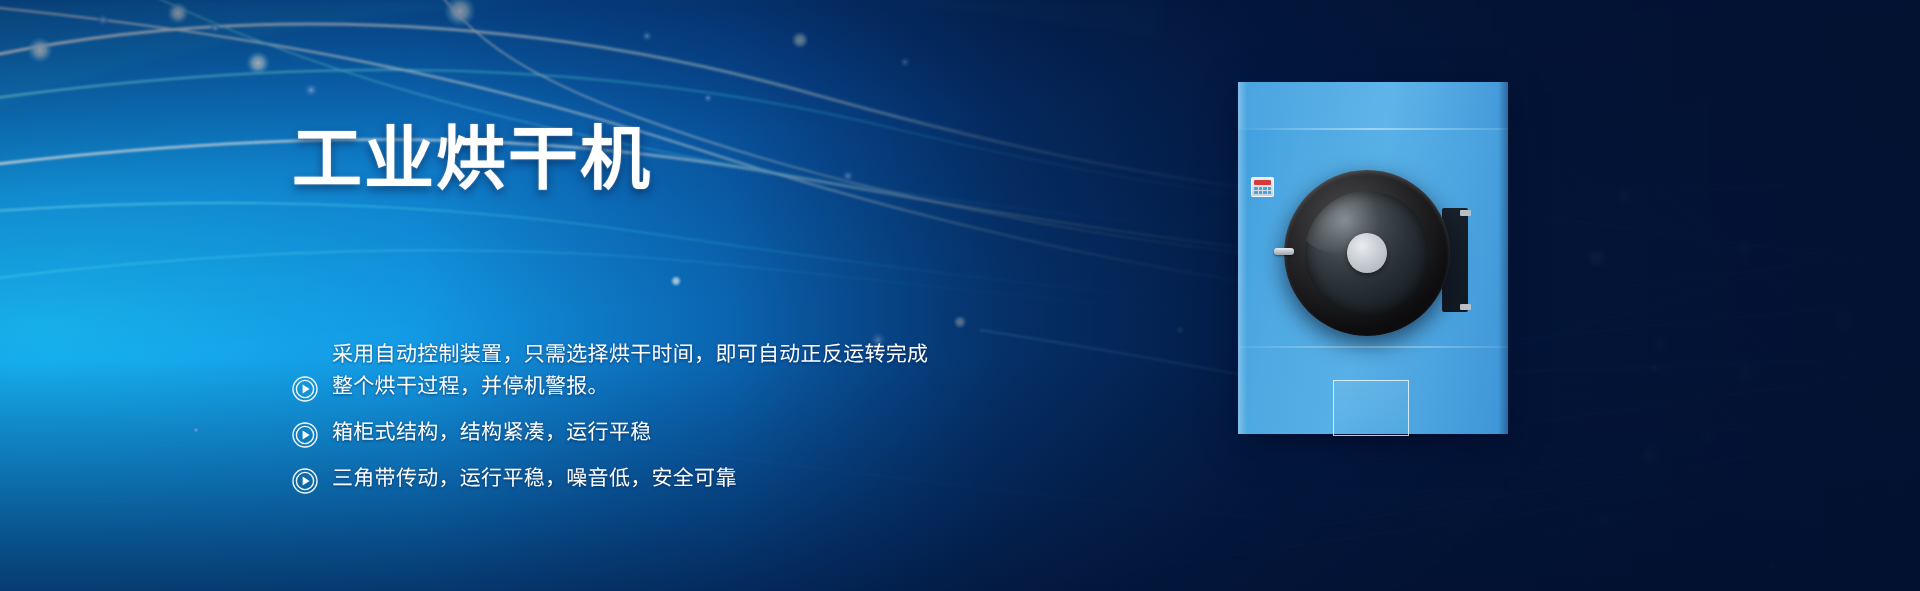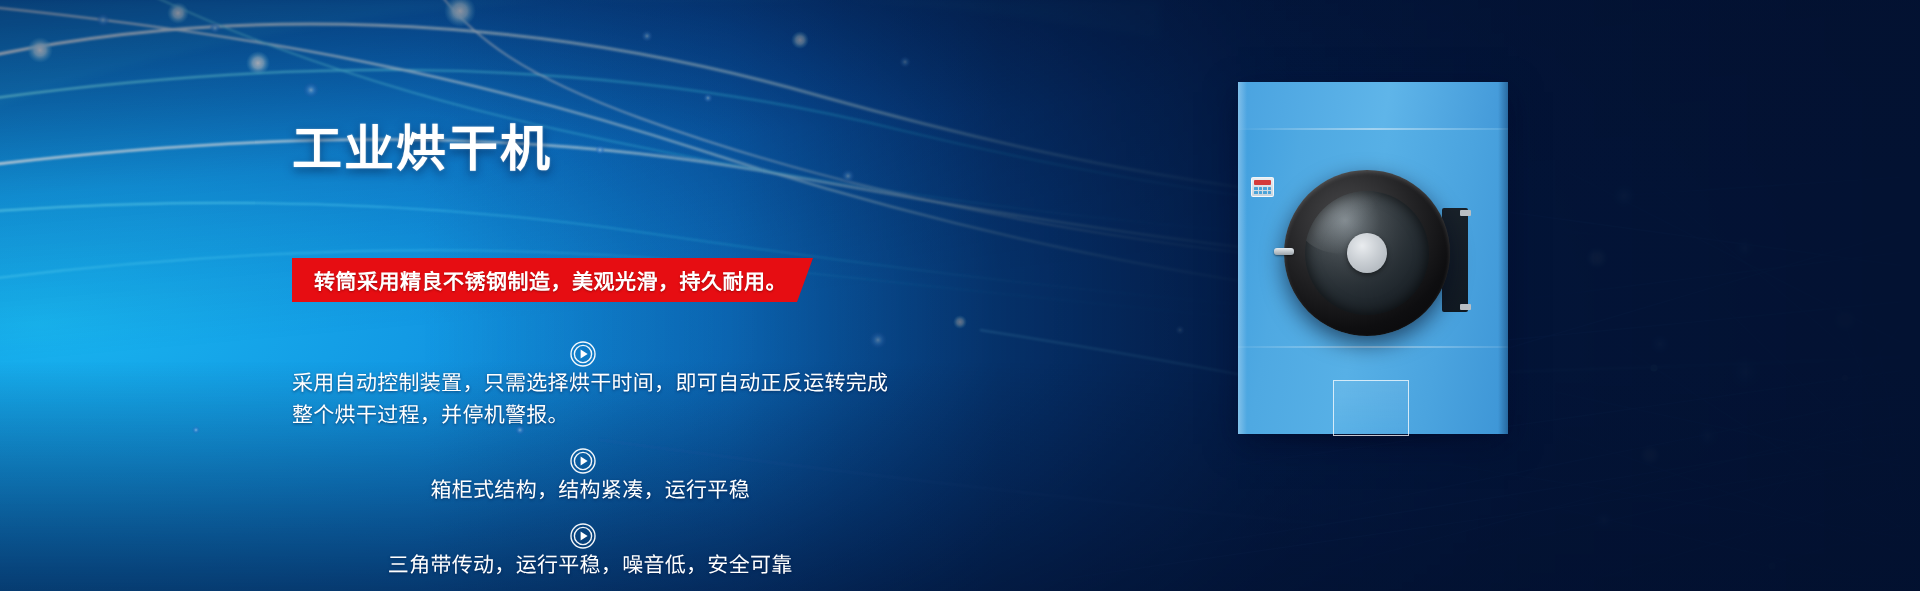--- a/index.html
+++ b/index.html
@@ -34,21 +34,21 @@
     background:linear-gradient(180deg, rgba(2,16,46,0) 0%, rgba(2,16,46,.35) 60%, rgba(2,16,46,.6) 100%);
     pointer-events:none;
   }
   svg.bg-layer{position:absolute;left:0;top:0;width:1920px;height:591px;pointer-events:none;}
 
   
   .content{position:absolute;left:0;top:0;width:1920px;height:591px;}
 
   .headline{
     position:absolute;left:292px;top:124px;
-    font-size:50px;line-height:1;
+    font-size:70px;line-height:1;
     font-weight:bold;
     color:#ffffff;
     letter-spacing:2px;
     text-shadow:0 4px 10px rgba(0,20,60,.55), 0 0 2px rgba(255,255,255,.5);
     white-space:nowrap;
   }
   .redbar{
     position:absolute;left:292px;top:258px;
     height:44px;
     background:#e60d12;
@@ -57,21 +57,21 @@
     box-shadow:0 2px 9px rgba(0,0,0,.28);
     clip-path:polygon(0 0, 100% 0, calc(100% - 16px) 100%, 0 100%);
   }
   .redbar span{
     font-size:21px;font-weight:bold;color:#ffffff;white-space:nowrap;
     letter-spacing:.5px;
     text-shadow:0 1px 2px rgba(90,0,0,.5);
   }
 
   .bullets{position:absolute;left:292px;top:338px;}
-  .bullet{display:flex;align-items:center;margin-bottom:14px;flex-direction:column;}
+  .bullet{display:flex;align-items:flex-end;margin-bottom:14px;}
   .bullet:last-child{margin-bottom:0;}
   .b-icon{
     flex:0 0 auto;width:26px;height:26px;margin-top:3px;margin-right:14px;
   }
   .b-text{
     font-size:21px;line-height:32px;color:#ffffff;font-weight:normal;
     letter-spacing:.3px;
     text-shadow:0 1px 3px rgba(0,20,60,.6);
     white-space:pre-line;
   }
@@ -330,23 +330,20 @@
       <div class="m-hub"></div>
     </div>
     <div class="m-handle"></div>
     <div class="m-lowerdoor"></div>
   </div>
 
   <div class="content">
 
     <div class="headline">工业烘干机</div>
 
-    <div class="redbar">
-      <span>转筒采用精良不锈钢制造，美观光滑，持久耐用。</span>
-    </div>
 
     <div class="bullets">
 
       <div class="bullet">
         <span class="b-icon">
           <svg viewBox="0 0 26 26" width="26" height="26">
             <circle cx="13" cy="13" r="12" fill="none" stroke="#ffffff" stroke-width="1.4" opacity=".95"></circle>
             <circle cx="13" cy="13" r="8.6" fill="none" stroke="#ffffff" stroke-width="1.4" opacity=".95"></circle>
             <path d="M10.6 8.4 L17.6 13 L10.6 17.6 Z" fill="#ffffff"></path>
           </svg>

